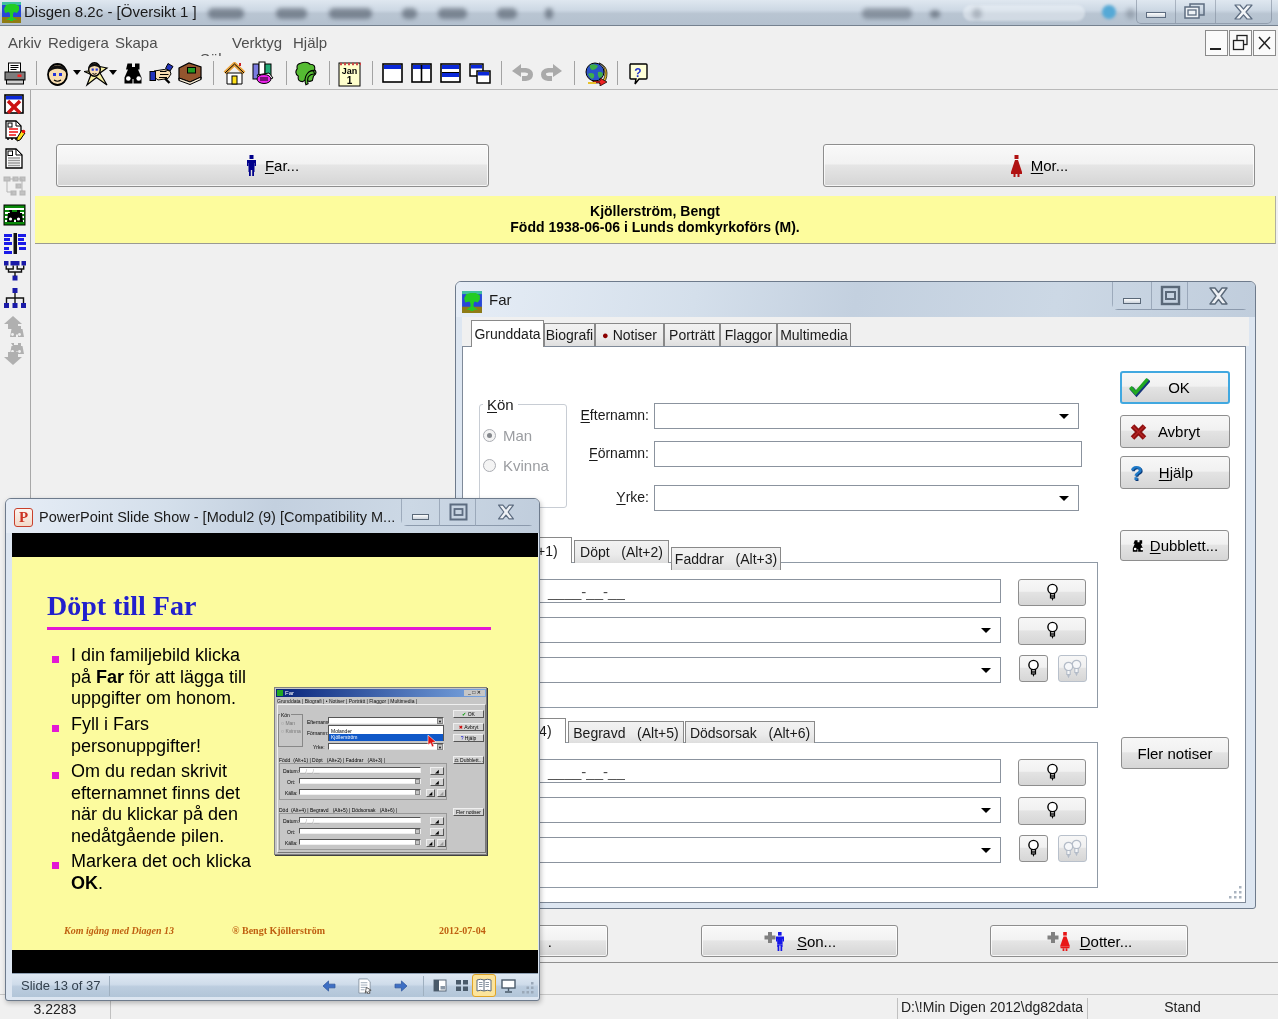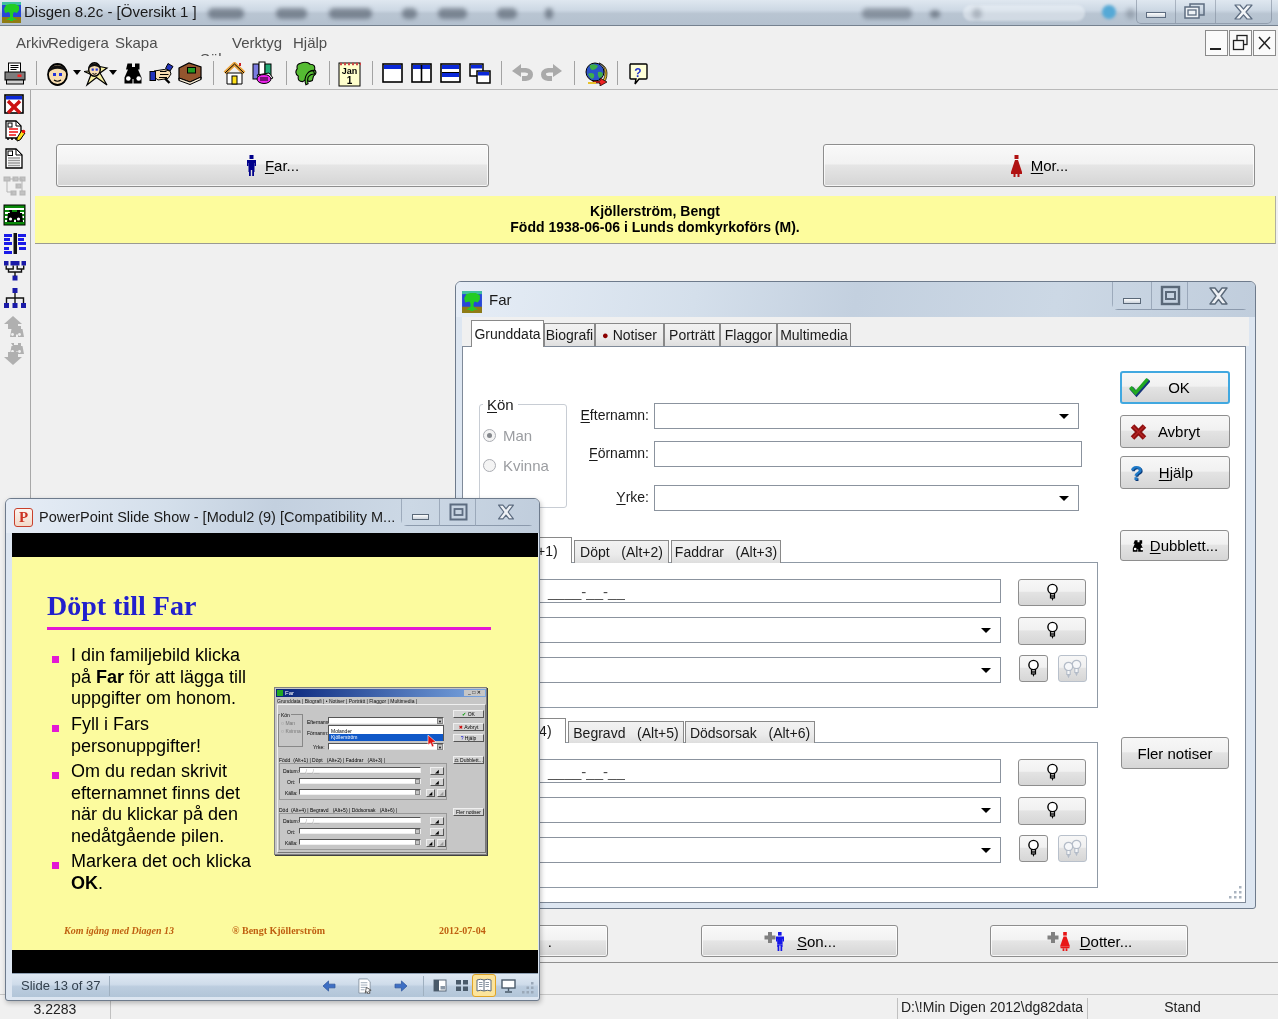--- a/index.html
+++ b/index.html
@@ -120,21 +120,21 @@
         </svg>
       </div>
       <div style="flex:1.45; display:flex; align-items:center; justify-content:center;">
         <svg width="23" height="16" viewBox="0 0 23 16">
           <path d="M3 1 L8 1 L11.5 5.2 L15 1 L20 1 L14 8 L20 15 L15 15 L11.5 10.8 L8 15 L3 15 L9 8 Z" fill="#f2f5f8" stroke="#5d6c80" stroke-width="1.2" stroke-linejoin="round"></path>
         </svg>
       </div>
     </div>
   </div>
   <div id="menubar" class="abs">
-    <span style="position:absolute; left:16px;  top:7px;">Arkiv</span>
+    <span style="position:absolute; left:8px;  top:7px;">Arkiv</span>
     <span style="position:absolute; left:48px; top:7px;">Redigera</span>
     <span style="position:absolute; left:115px;top:7px;">Skapa</span>
     <span style="position:absolute; left:166px;top:7px;margin-top:28px;">Visa</span>
     <span style="position:absolute; left:200px;top:7px;margin-top:16px;">Sök</span>
     <span style="position:absolute; left:232px;top:7px;">Verktyg</span>
     <span style="position:absolute; left:293px;top:7px;">Hjälp</span>
 
     <div style="position:absolute; left:1205px; top:3px; width:23px; height:26px; background:#fafafa; border:1px solid #8a8a8a; ">
       <div style="position:absolute; left:4px; bottom:5px; width:11px; height:2.5px; background:#222;"></div>
     </div>
@@ -495,21 +495,21 @@
         <circle cx="5.5" cy="15" r="2" fill="#fff"></circle>
         <circle cx="15.5" cy="15" r="2" fill="#fff"></circle>
       </svg>
       <span><span class="u">D</span>ubblett...</span>
     </div>
     <div class="btn" style="left:665px; top:455px; width:108px; height:32px; justify-content:center;">Fler notiser</div>
 
     <div class="grp" style="left:8px; top:280px; width:634px; height:146px;"></div>
     <div class="tab active" style="left:6px; top:255px; width:110px; height:26px; z-index:3; background:#fff;">Född&nbsp; (Alt+1)</div>
     <div class="tab" style="left:118px; top:258px; width:95px; height:23px;">Döpt&nbsp;&nbsp; (Alt+2)</div>
-    <div class="tab" style="left:215px; top:258px; width:110px; height:23px;">Faddrar&nbsp;&nbsp; (Alt+3)</div>
+    <div class="tab" style="left:215px; top:265px; width:110px; height:23px;">Faddrar&nbsp;&nbsp; (Alt+3)</div>
     <div class="input" style="left:80px; top:297px; width:465px; height:24px; font-size:15px; color:#4d4d4d; padding:3px 0 0 11px;">____-__-__</div>
     <div class="btn bulb" style="left:562px; top:297px; width:68px; height:27px; justify-content:center;">
         <svg width="13" height="20" viewBox="0 0 13 20">
           <circle cx="6.5" cy="6" r="4.6" fill="#fff" stroke="#000" stroke-width="1.4"></circle>
           <path d="M4.5 10.5 h4 v4.5 h-4 Z" fill="#fff" stroke="#000" stroke-width="1.2"></path>
           <path d="M4.5 12.2 h4 M4.5 13.8 h4" stroke="#000"></path>
           <path d="M5.5 15 L6.5 18 L7.5 15 Z" fill="#000"></path>
         </svg>
       </div>
     <div class="input combo" style="left:80px; top:335px; width:465px; height:26px;">

